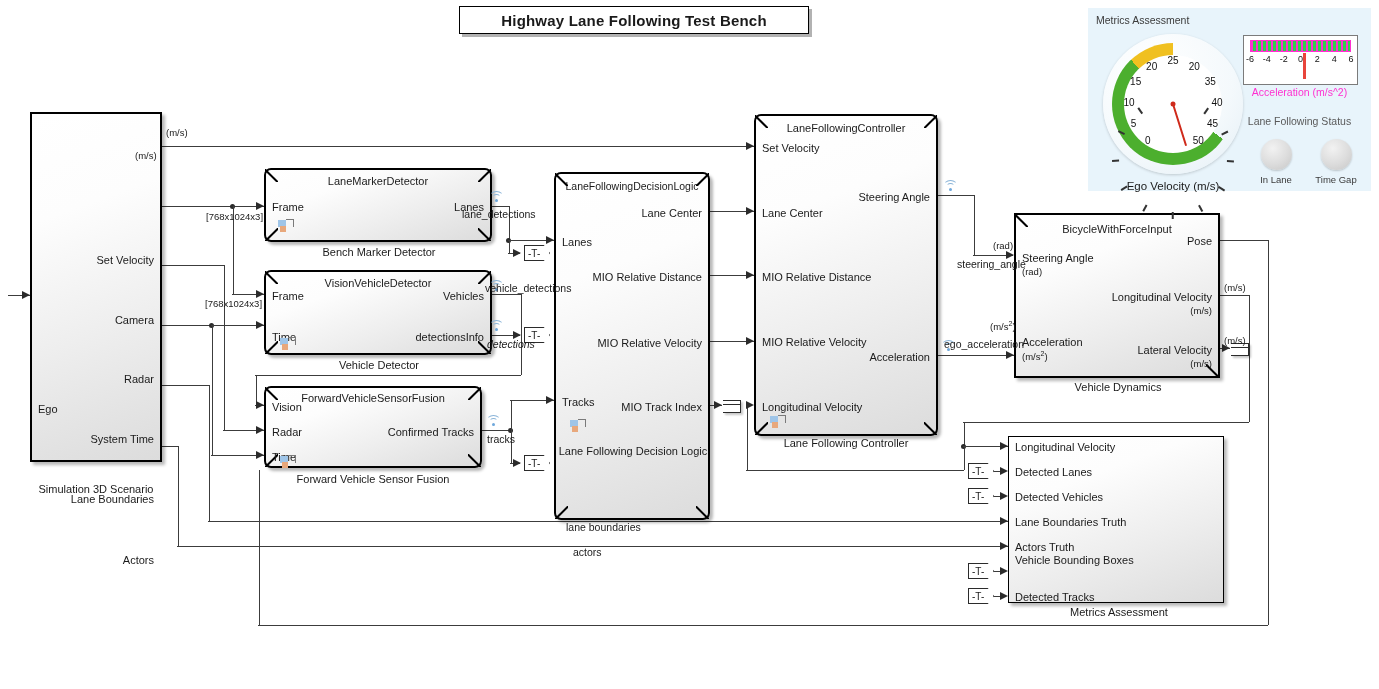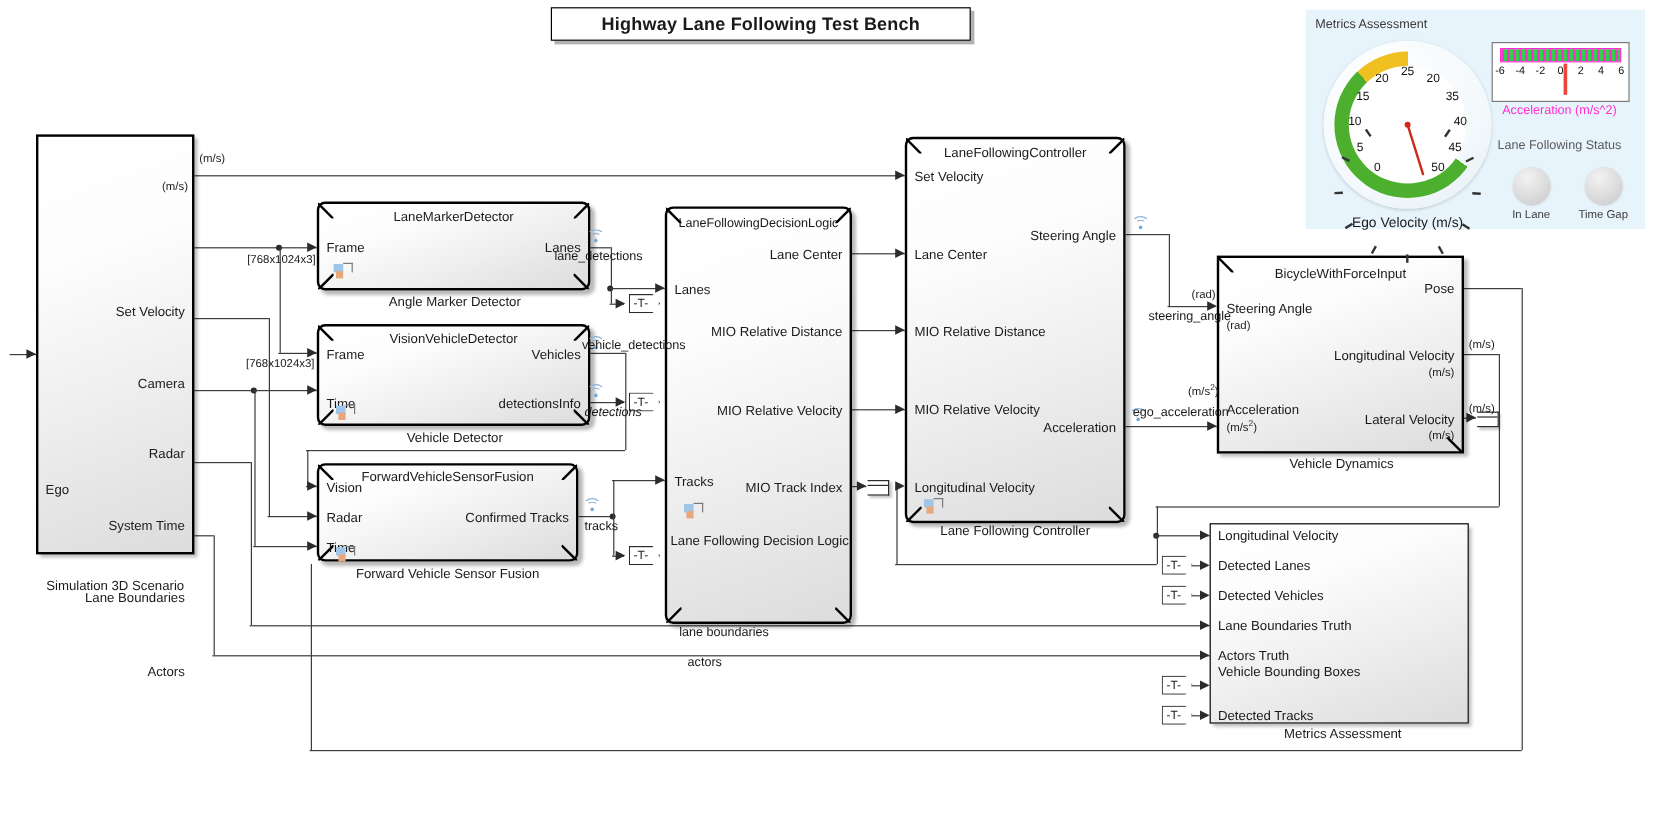--- a/index.html
+++ b/index.html
@@ -276,21 +276,21 @@
     <span class="cmark cm-bl"></span>
     <span class="cmark cm-br"></span>
     <span class="port in" style="top:31px;">Frame</span>
     <span class="port out" style="top:31px;">Lanes</span>
     <span class="mref" style="left:12px;top:50px;">
       <i class="b1"></i>
         <i class="b2"></i>
         <i class="ar"></i>
     </span>
   </div>
-  <div class="caption" style="left:284px;top:246px;width:190px;">Angle Marker Detector</div>
+  <div class="caption" style="left:284px;top:246px;width:190px;">Bench Marker Detector</div>
 
   <div class="blk round" style="left:264px;top:270px;width:228px;height:85px;">
     <div class="bname">VisionVehicleDetector</div>
     <span class="cmark cm-tl"></span>
     <span class="cmark cm-tr"></span>
     <span class="cmark cm-bl"></span>
     <span class="cmark cm-br"></span>
     <span class="port in" style="top:18px;">Frame</span>
     <span class="port in" style="top:59px;">Time</span>
     <span class="port out" style="top:18px;">Vehicles</span>

